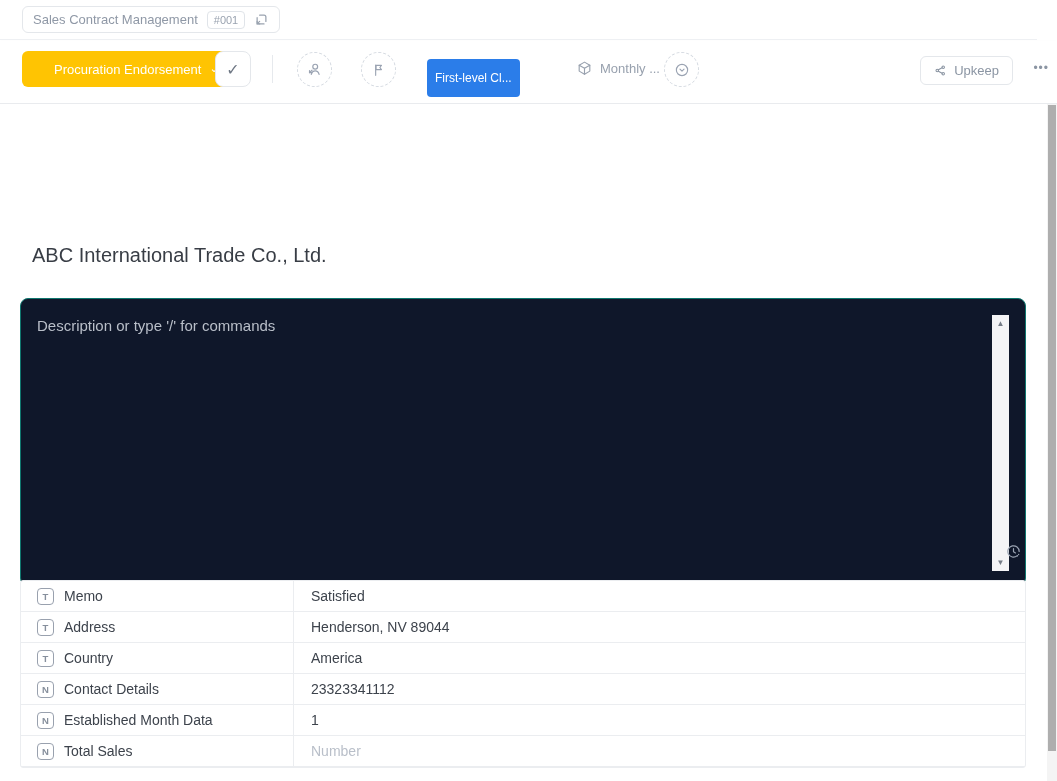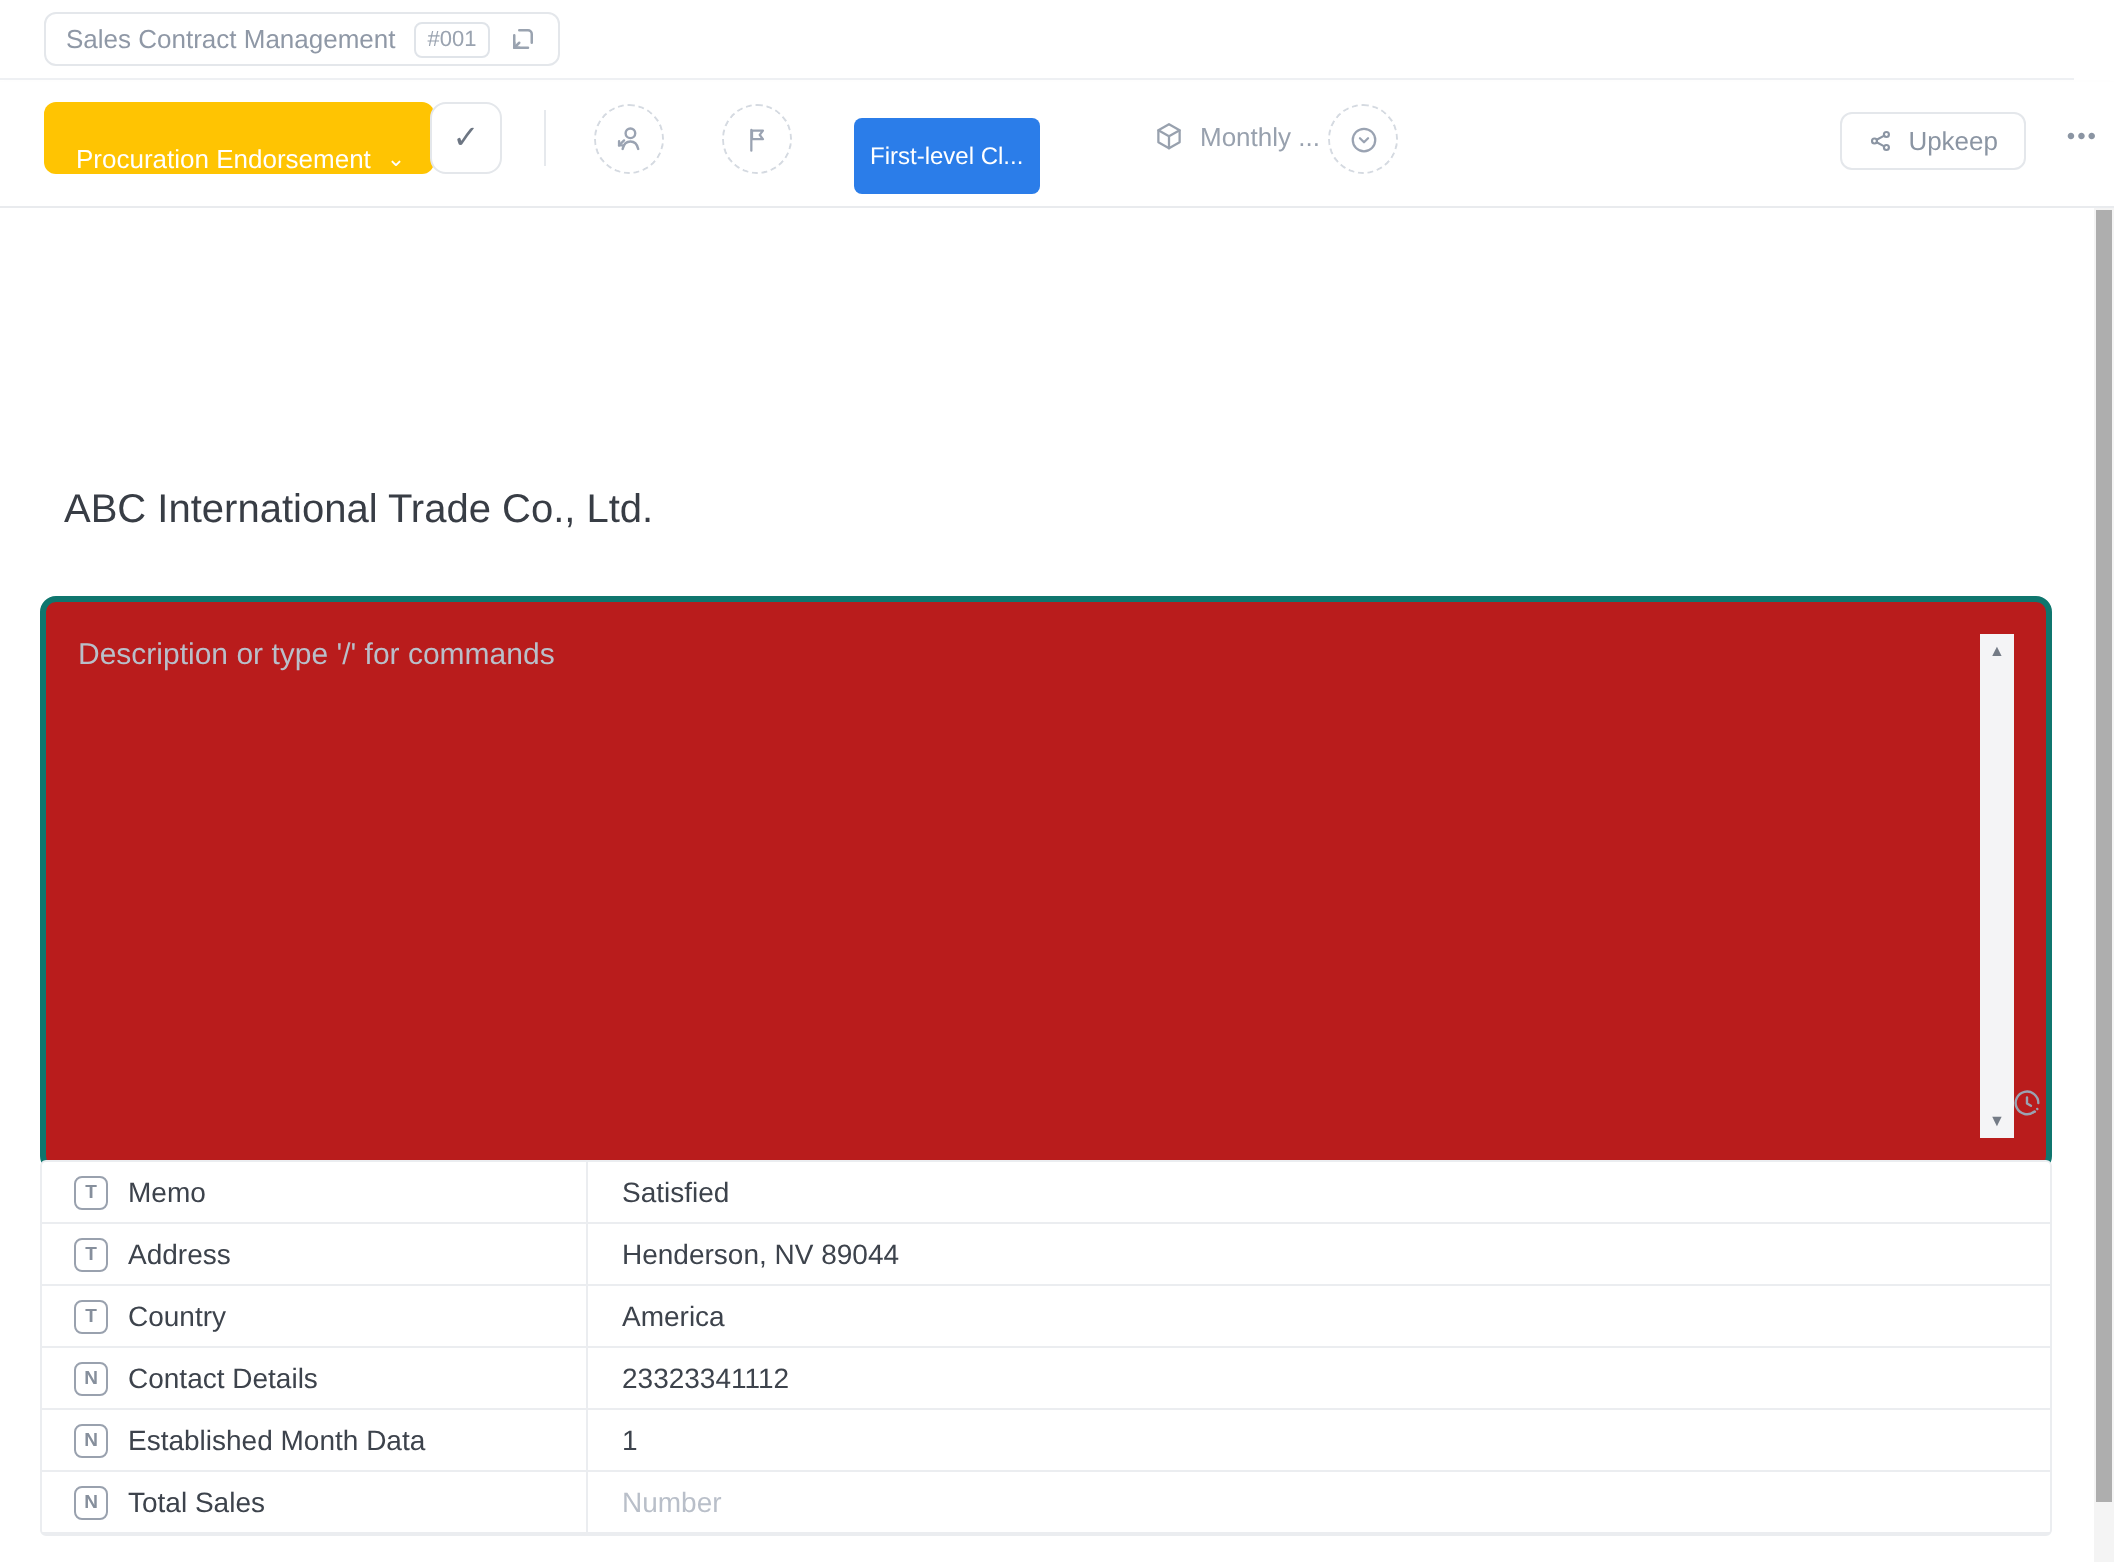--- a/index.html
+++ b/index.html
@@ -21,21 +21,21 @@
   .crumb-icon { width:15px; height:15px; color:#9aa3b0; display:flex; }
 
   
   .toolbar {
     position:absolute; left:0; top:41px; width:1057px; height:63px; background:#fff;
     border-bottom:1px solid #e9ebee; box-shadow:0 2px 4px rgba(40,50,70,0.05);
   }
   .status-btn {
     position:absolute; left:22px; top:10px; height:36px; min-width:184px;
     background:#ffc402; color:#fff; border:none; border-radius:6px;
-    font-size:13px; font-family:inherit; display:flex; align-items:flex-end; gap:8px; padding:0 14px 0 16px; cursor:pointer;
+    font-size:13px; font-family:inherit; display:flex; align-items:center; gap:8px; padding:0 14px 0 32px; cursor:pointer;
   }
   .status-caret { font-size:11px; line-height:1; transform:translateY(-1px); }
   .done-btn {
     position:absolute; left:215px; top:10px; width:36px; height:36px;
     background:#fff; border:1px solid #e4e7eb; border-radius:8px; color:#6d7683;
     font-size:16px; display:flex; align-items:center; justify-content:center; cursor:pointer;
   }
   .tb-divider { position:absolute; left:272px; top:14px; width:1px; height:28px; background:#e6e9ed; }
   .dashed-circle {
     position:absolute; top:56px; width:35px; height:35px; border:1px dashed #d5dae1; border-radius:50%;
@@ -55,21 +55,21 @@
     display:flex; align-items:center; gap:7px; padding:0 13px; color:#8b95a3; font-size:13px; font-family:inherit; cursor:pointer;
   }
   .more-btn { position:absolute; right:8px; top:20px; color:#8b95a3; font-size:12px; letter-spacing:1px; cursor:pointer; background:none; border:none; font-family:inherit; }
 
   
   .content { position:absolute; left:0; top:104px; width:1047px; height:677px; background:#fff; }
   .task-title { position:absolute; left:32px; top:140px; font-size:20px; font-weight:400; color:#383d45; cursor:text; }
 
   .desc-box {
     position:absolute; left:20px; top:194px; width:1006px; height:288px;
-    border:3px solid #0f766e; border-radius:8px; background:#b91c1c; cursor:text;
+    border:1px solid #0f766e; border-radius:8px; background:#0f172a; cursor:text;
   }
   .desc-placeholder { position:absolute; left:16px; top:18px; font-size:15px; color:#b9bfc9; }
   .desc-scrollbar {
     position:absolute; right:16px; top:16px; bottom:14px; width:17px;
     background:#f4f4f6; display:flex; flex-direction:column; justify-content:space-between; align-items:center;
   }
   .sb-arrow { font-size:8px; color:#747b86; padding:4px 0; cursor:pointer; }
 
   .history-icon { position:absolute; left:1005px; top:439px; width:17px; height:17px; color:#9aa3b2; cursor:pointer; }
 

